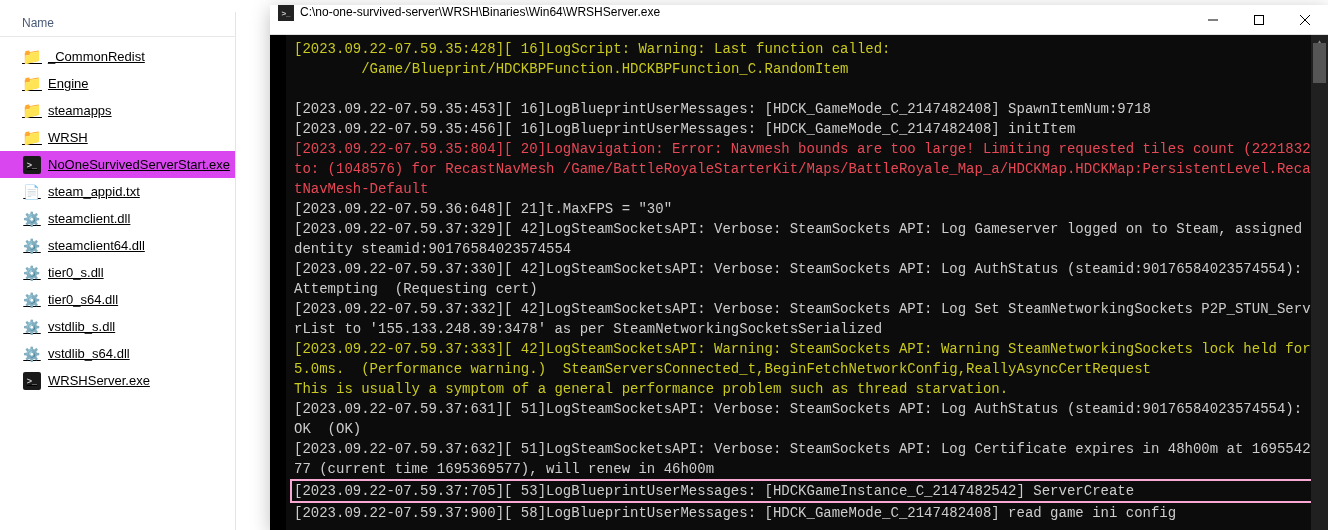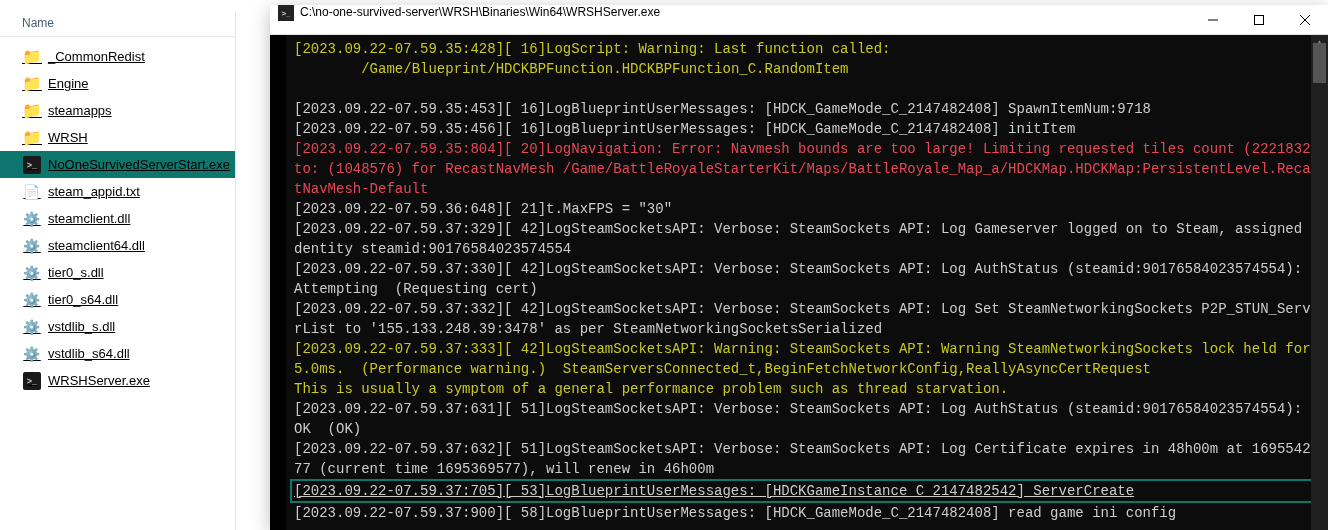--- a/index.html
+++ b/index.html
@@ -25,21 +25,21 @@
     color: #4a5a78;
     border-bottom: 1px solid #e8e8e8;
   }
   .file-list { padding-top: 6px; text-decoration: underline; }
   .file-row {
     display: flex; align-items: center;
     padding: 3px 0 3px 22px;
     height: 27px;
     cursor: pointer;
   }
-  .file-row.selected { background: #0f766e; text-align: right; }
+  .file-row.selected { background: #d946ef; text-align: right; }
   .file-icon { width: 20px; height: 20px; margin-right: 6px; flex-shrink:0; display:flex; align-items:center; justify-content:center; }
   .file-label { font-size: 13px; color: #000; white-space: nowrap; }
   .folder-icon::before { content:"📁"; font-size:16px; filter: saturate(1.2); }
   .gear-icon::before { content:"⚙️"; font-size:14px; }
   .txt-icon::before  { content:"📄"; font-size:14px; }
   .term-icon { background:#1a1a1a; color:#ccc; width:18px; height:18px; display:flex; align-items:center; justify-content:center; font-size:9px; font-weight:bold; border-radius:2px; }
   .term-icon::before { content:">_"; }
 
   .console-window {
     position: absolute;
@@ -72,21 +72,21 @@
   }
   .scroll { position:absolute; right:0; top:0; bottom:0; width:17px; background:#202020; }
   .scroll-thumb { position:absolute; right:2px; top:8px; width:13px; height:40px; background:#555; }
   .scroll-arrow { position:absolute; right:0; width:17px; height:17px; display:flex; align-items:center; justify-content:center; color:#888; font-size:10px; }
   .scroll-arrow.up { top:0; }
 
   .ln { white-space: pre-wrap; word-break: break-all; }
   .c-warn   { color: #c9c920; }
   .c-normal { color: #cccccc; }
   .c-error  { color: #e74856; }
-  .hl-box { border: 2px solid #0f766e; padding: 0 2px; display:block; margin-left:-4px;text-decoration:underline; }
+  .hl-box { border: 2px solid #f9a8d4; padding: 0 2px; display:block; margin-left:-4px; }
 </style>
 </head>
 <body>
 
 <div class="explorer">
   <div class="explorer-header">Name</div>
   <div class="file-list" id="file-list">
       <div class="file-row">
         <span class="file-icon folder-icon"></span>
         <span class="file-label">_CommonRedist</span>

